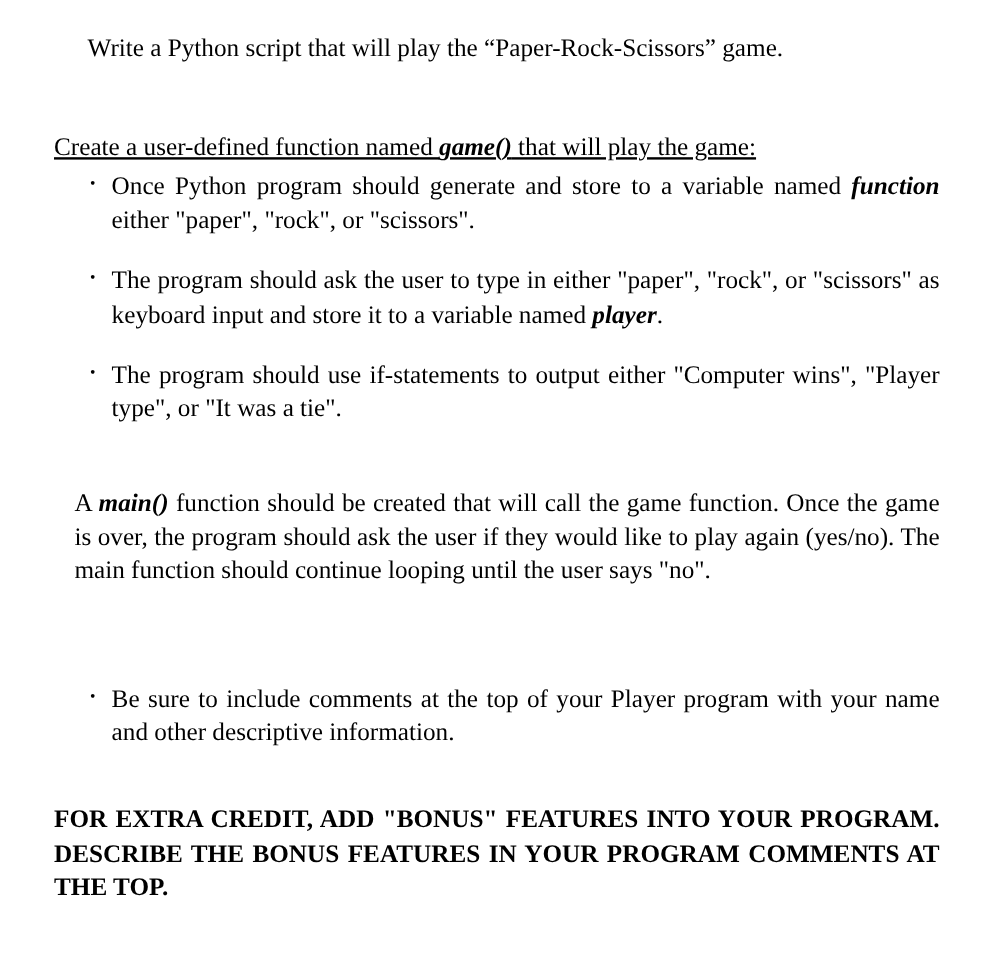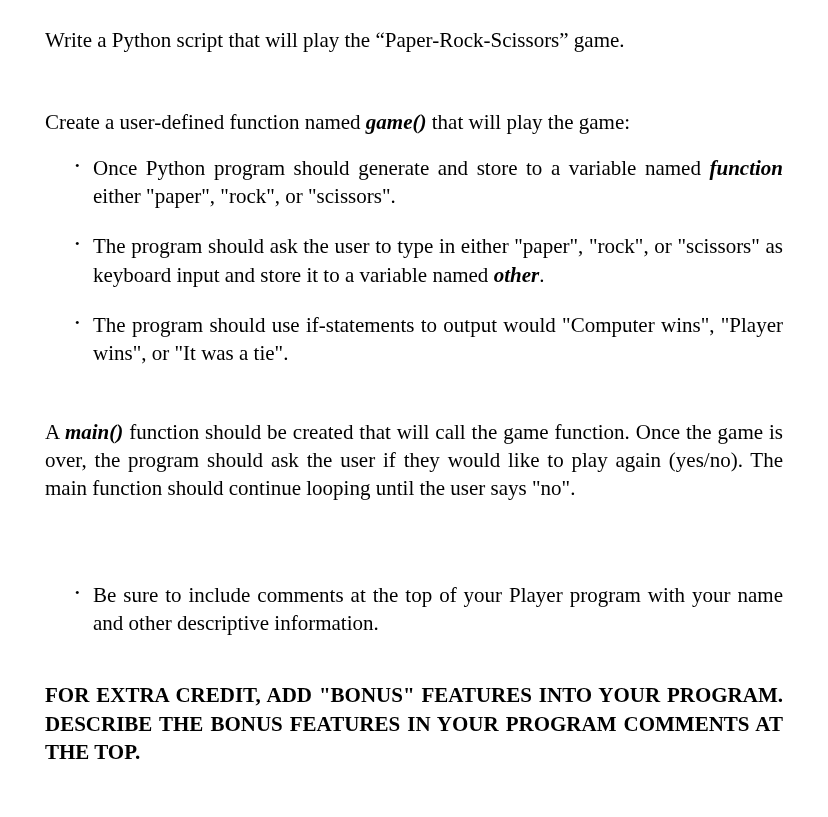--- a/index.html
+++ b/index.html
@@ -13,25 +13,27 @@
       background: #ffffff;
       font-family: "Times New Roman", Times, serif;
       font-size: 21px;
       line-height: 1.35;
       color: #000000;
       padding: 26px 45px 30px 45px;
     }
     .heading {
       text-align: left;
       margin-bottom: 54px;
+      margin-left: 28px;
     }
     .para {
       text-align: justify;
       text-justify: inter-word;
-      margin-bottom: 17px;
+      margin-bottom: 4px;
+      text-decoration: underline;
     }
     .bullet-group {
       margin-bottom: 22px;
     }
     .bullet-item {
       display: flex;
       text-align: justify;
       text-justify: inter-word;
       margin-left: 30px;
     }
@@ -51,20 +53,21 @@
     }
     .section-gap {
       height: 28px;
     }
     .big-gap {
       height: 78px;
     }
     .main-para {
       text-align: justify;
       text-justify: inter-word;
+      margin-left: 17px;
     }
     .extra-credit {
       font-weight: bold;
       text-align: justify;
       text-justify: inter-word;
       margin-top: 44px;
     }
   </style>
 </head>
 <body>
@@ -81,29 +84,29 @@
     <span class="bullet-text">
       <span>Once Python program should generate and store to a variable named </span><span class="bold-italic">function</span><span> either "paper", "rock", or "scissors".</span>
     </span>
   </div>
 </div>
 
 <div class="bullet-group">
   <div class="bullet-item">
     <span class="bullet-dot">•</span>
     <span class="bullet-text">
-      <span>The program should ask the user to type in either "paper", "rock", or "scissors" as keyboard input and store it to a variable named </span><span class="bold-italic">other</span><span>.</span>
+      <span>The program should ask the user to type in either "paper", "rock", or "scissors" as keyboard input and store it to a variable named </span><span class="bold-italic">player</span><span>.</span>
     </span>
   </div>
 </div>
 
 <div class="bullet-group">
   <div class="bullet-item">
     <span class="bullet-dot">•</span>
-    <span class="bullet-text">The program should use if-statements to output would "Computer wins", "Player wins", or "It was a tie".</span>
+    <span class="bullet-text">The program should use if-statements to output either "Computer wins", "Player type", or "It was a tie".</span>
   </div>
 </div>
 
 <div class="section-gap"></div>
 
 <div class="main-para">
   <span>A </span><span class="bold-italic">main()</span><span> function should be created that will call the game function. Once the game is over, the program should ask the user if they would like to play again (yes/no). The main function should continue looping until the user says "no".</span>
 </div>
 
 <div class="big-gap"></div>

